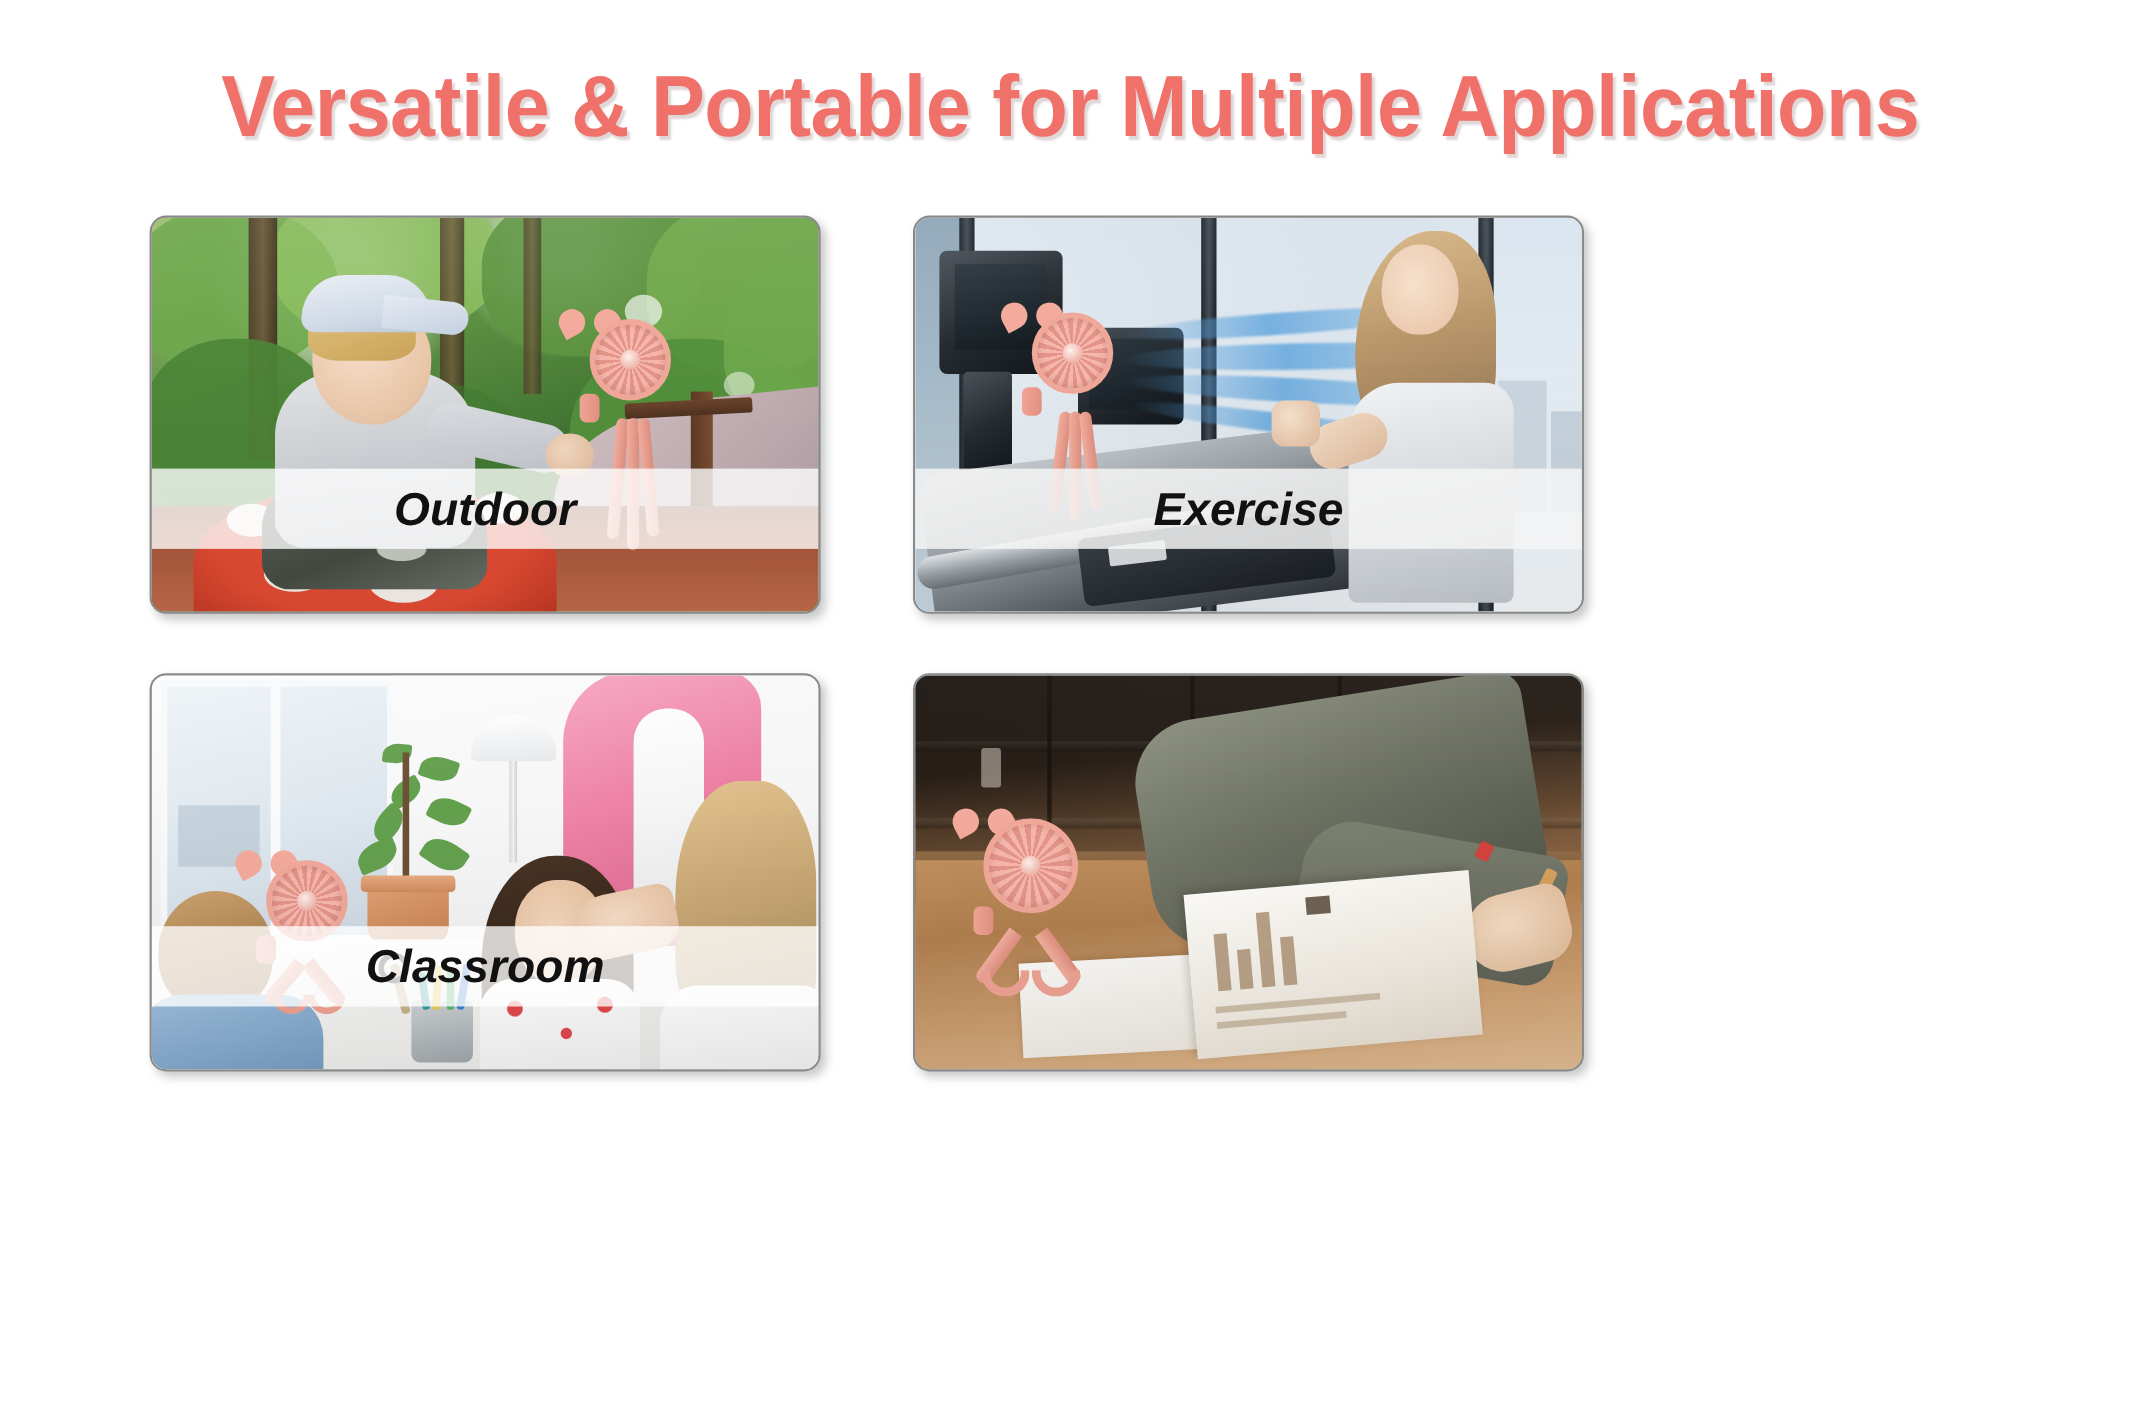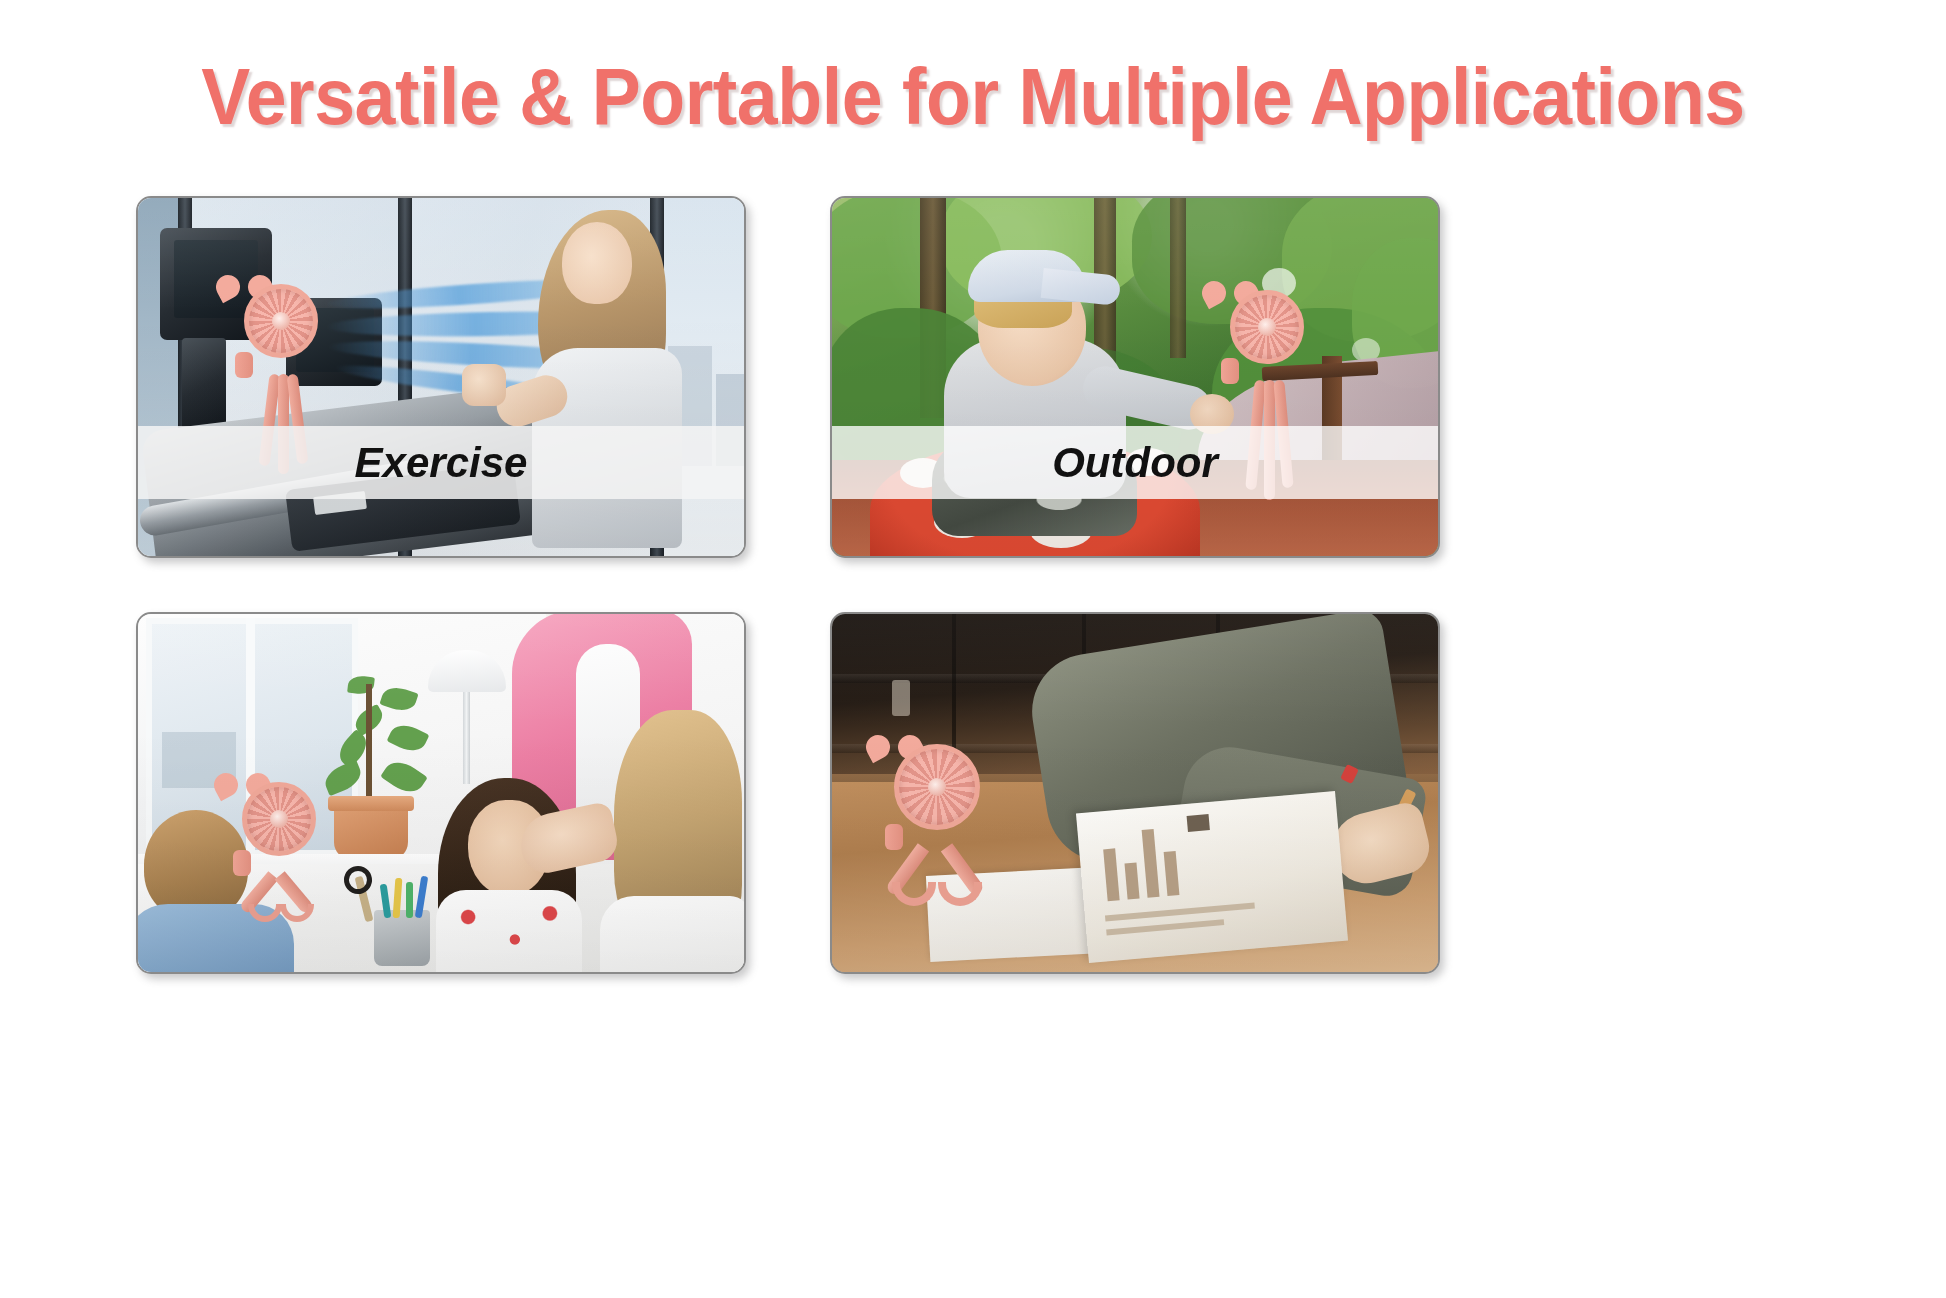--- a/index.html
+++ b/index.html
@@ -440,76 +440,20 @@
     background: linear-gradient(180deg, rgba(255,255,255,0.05) 0%, rgba(255,255,255,0) 32%, rgba(0,0,0,0.05) 100%);
     pointer-events: none; z-index: 35;
   }
 </style>
 </head>
 <body>
 
 <div class="page-title">Versatile &amp; Portable for Multiple Applications</div>
 
 <div class="grid">
-
-  <div class="card">
-    <div class="scene sc-exercise">
-
-      <div class="gym-glass" style="left:0;   width:40px;  background:linear-gradient(180deg,#8fa7b9,#c7d6e1);"></div>
-      <div class="gym-mullion" style="left:40px;"></div>
-      <div class="gym-glass" style="left:54px; width:206px;"></div>
-      <div class="gym-mullion" style="left:260px;"></div>
-      <div class="gym-glass" style="left:274px; width:238px; background:linear-gradient(180deg,rgba(206,222,236,.45),rgba(248,250,252,.25));"></div>
-      <div class="gym-mullion" style="left:512px;"></div>
-      <div class="gym-glass" style="left:526px; right:0; background:linear-gradient(180deg,#d8e4ee,#f2f6f9);"></div>
-
-      <div class="rect" style="left:530px; top:148px; width:44px; height:120px; background:rgba(170,186,200,.45);"></div>
-      <div class="rect" style="left:578px; top:176px; width:30px; height:92px;  background:rgba(150,168,186,.4);"></div>
-
-      <div class="gym-monitor" style="left:22px;  top:30px;  width:112px; height:112px;"></div>
-      <div class="gym-screen" style="left:36px;  top:42px;  width:84px;  height:78px;"></div>
-      <div class="gym-monitor" style="left:44px;  top:140px; width:44px;  height:96px; border-radius:4px;"></div>
-      <div class="gym-monitor" style="left:148px; top:100px; width:96px;  height:88px;"></div>
-      <div class="gym-screen" style="left:158px; top:110px; width:78px;  height:64px;"></div>
-
-      <div class="tm-console"></div>
-      <div class="tm-bar"></div>
-      <div class="tm-panel"></div>
-      <div class="tm-panel-lcd"></div>
-
-      <div class="airflow" style="left:186px; top:86px;  width:300px; height:20px; transform:rotate(-4deg);"></div>
-      <div class="airflow" style="left:188px; top:114px; width:330px; height:24px; transform:rotate(-1deg);"></div>
-      <div class="airflow" style="left:190px; top:146px; width:320px; height:22px; transform:rotate(3deg);"></div>
-      <div class="airflow" style="left:196px; top:178px; width:280px; height:18px; transform:rotate(7deg);"></div>
-
-      <div class="fan" style="left:106px; top:86px;">
-        <div class="fan-ear l"></div>
-          <div class="fan-ear r"></div>
-        <div class="fan-head">
-            <div class="fan-hub"></div>
-          </div>
-        <div class="fan-neck"></div>
-        <div class="fan-leg" style="left:20px; height:92px;  transform:rotate(7deg);"></div>
-        <div class="fan-leg" style="left:34px; height:100px;"></div>
-        <div class="fan-leg" style="left:48px; height:90px;  transform:rotate(-7deg);"></div>
-      </div>
-
-      <div class="runner-hair"></div>
-      <div class="runner-head"></div>
-      <div class="runner-body"></div>
-      <div class="runner-arm"></div>
-      <div class="runner-fist"></div>
-
-      <div class="photo-gloss"></div>
-    </div>
-
-    <div class="caption-band exercise-band">
-      <span class="caption-text">Exercise</span>
-    </div>
-  </div>
 
   <div class="card">
     <div class="scene sc-outdoor">
 
       <div class="od-leaf" style="left:-20px;  top:-10px;  width:190px; height:150px; background:#6ea74c; opacity:.9;"></div>
       <div class="od-leaf" style="left:110px;  top:-30px;  width:210px; height:140px; background:#8cbe5f; opacity:.85;"></div>
       <div class="od-leaf" style="left:300px;  top:-24px;  width:200px; height:150px; background:#5d9340; opacity:.9;"></div>
       <div class="od-leaf" style="left:450px;  top:-16px;  width:190px; height:160px; background:#74ab4e; opacity:.88;"></div>
       <div class="od-trunk" style="left:88px;  top:0;   width:26px; height:220px; opacity:.92;"></div>
       <div class="od-trunk" style="left:262px; top:0;   width:22px; height:180px; opacity:.8;"></div>
@@ -557,20 +501,76 @@
 
       <div class="photo-gloss"></div>
     </div>
 
     <div class="caption-band">
       <span class="caption-text">Outdoor</span>
     </div>
   </div>
 
   <div class="card">
+    <div class="scene sc-exercise">
+
+      <div class="gym-glass" style="left:0;   width:40px;  background:linear-gradient(180deg,#8fa7b9,#c7d6e1);"></div>
+      <div class="gym-mullion" style="left:40px;"></div>
+      <div class="gym-glass" style="left:54px; width:206px;"></div>
+      <div class="gym-mullion" style="left:260px;"></div>
+      <div class="gym-glass" style="left:274px; width:238px; background:linear-gradient(180deg,rgba(206,222,236,.45),rgba(248,250,252,.25));"></div>
+      <div class="gym-mullion" style="left:512px;"></div>
+      <div class="gym-glass" style="left:526px; right:0; background:linear-gradient(180deg,#d8e4ee,#f2f6f9);"></div>
+
+      <div class="rect" style="left:530px; top:148px; width:44px; height:120px; background:rgba(170,186,200,.45);"></div>
+      <div class="rect" style="left:578px; top:176px; width:30px; height:92px;  background:rgba(150,168,186,.4);"></div>
+
+      <div class="gym-monitor" style="left:22px;  top:30px;  width:112px; height:112px;"></div>
+      <div class="gym-screen" style="left:36px;  top:42px;  width:84px;  height:78px;"></div>
+      <div class="gym-monitor" style="left:44px;  top:140px; width:44px;  height:96px; border-radius:4px;"></div>
+      <div class="gym-monitor" style="left:148px; top:100px; width:96px;  height:88px;"></div>
+      <div class="gym-screen" style="left:158px; top:110px; width:78px;  height:64px;"></div>
+
+      <div class="tm-console"></div>
+      <div class="tm-bar"></div>
+      <div class="tm-panel"></div>
+      <div class="tm-panel-lcd"></div>
+
+      <div class="airflow" style="left:186px; top:86px;  width:300px; height:20px; transform:rotate(-4deg);"></div>
+      <div class="airflow" style="left:188px; top:114px; width:330px; height:24px; transform:rotate(-1deg);"></div>
+      <div class="airflow" style="left:190px; top:146px; width:320px; height:22px; transform:rotate(3deg);"></div>
+      <div class="airflow" style="left:196px; top:178px; width:280px; height:18px; transform:rotate(7deg);"></div>
+
+      <div class="fan" style="left:106px; top:86px;">
+        <div class="fan-ear l"></div>
+          <div class="fan-ear r"></div>
+        <div class="fan-head">
+            <div class="fan-hub"></div>
+          </div>
+        <div class="fan-neck"></div>
+        <div class="fan-leg" style="left:20px; height:92px;  transform:rotate(7deg);"></div>
+        <div class="fan-leg" style="left:34px; height:100px;"></div>
+        <div class="fan-leg" style="left:48px; height:90px;  transform:rotate(-7deg);"></div>
+      </div>
+
+      <div class="runner-hair"></div>
+      <div class="runner-head"></div>
+      <div class="runner-body"></div>
+      <div class="runner-arm"></div>
+      <div class="runner-fist"></div>
+
+      <div class="photo-gloss"></div>
+    </div>
+
+    <div class="caption-band exercise-band">
+      <span class="caption-text">Exercise</span>
+    </div>
+  </div>
+
+  <div class="card">
     <div class="scene sc-classroom">
       <div class="cl-wall"></div>
       <div class="cl-window"></div>
       <div class="cl-window-mul"></div>
       <div class="rect" style="left:24px; top:118px; width:74px; height:56px; background:rgba(150,168,184,.35);"></div>
       <div class="cl-post"></div>
       <div class="rect" style="right:86px; top:14px; width:86px; height:110px; background:linear-gradient(170deg,#f7e2bf,#ecd0a6);"></div>
       <div class="cl-lamp-shade"></div>
       <div class="cl-lamp-stem"></div>
 
@@ -617,20 +617,23 @@
       <div class="cl-pen" style="left:244px; top:270px; height:34px; background:#2b9ea0; transform:rotate(-8deg);"></div>
       <div class="cl-pen" style="left:256px; top:264px; height:40px; background:#e8c84a; transform:rotate(4deg);"></div>
       <div class="cl-pen" style="left:268px; top:268px; height:36px; background:#4fb56b;"></div>
       <div class="cl-pen" style="left:280px; top:262px; height:42px; background:#3d7fd0; transform:rotate(9deg);"></div>
       <div class="rect" style="left:222px; top:262px; width:8px; height:46px; background:#c8b389; border-radius:3px; transform:rotate(-14deg);"></div>
       <div class="rect" style="left:206px; top:252px; width:28px; height:28px; border:5px solid #22201e; border-radius:50%; transform:rotate(-20deg);"></div>
 
       <div class="photo-gloss"></div>
     </div>
 
+    <div class="caption-band">
+      <span class="caption-text">Classroom</span>
+    </div>
   </div>
 
   <div class="card">
     <div class="scene sc-office">
 
       <div class="of-shelf" style="left:0; right:0; top:60px;  height:9px;"></div>
       <div class="of-shelf" style="left:0; right:0; top:130px; height:9px;"></div>
       <div class="of-shelf-v" style="left:120px; top:0;  height:180px;"></div>
       <div class="of-shelf-v" style="left:250px; top:0;  height:180px;"></div>
       <div class="of-shelf-v" style="left:384px; top:0;  height:180px;"></div>

